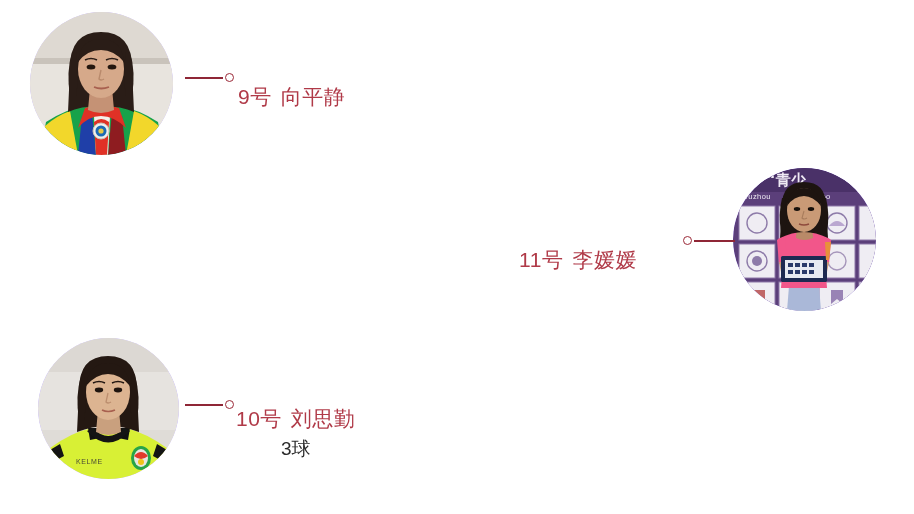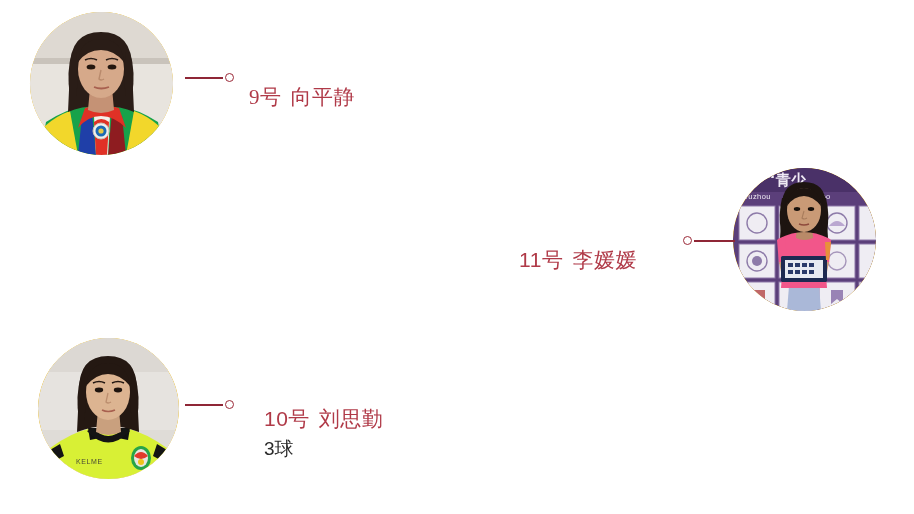--- a/index.html
+++ b/index.html
@@ -19,21 +19,21 @@
   
   .node {
     position: absolute;
   }
 
   
   .photo {
     position: absolute;
     border-radius: 50%;
     overflow: hidden;
-    background: #eab308;
+    background: #c4b5fd;
   }
   .photo svg { display: block; width: 100%; height: 100%; }
 
   
   .connector {
     position: absolute;
     height: 14px;
   }
   .connector .line {
     position: absolute;
@@ -127,21 +127,21 @@
         <path d="M64 75 Q71 78 79 75" stroke="#a8604f" stroke-width="1.8" fill="none"></path>
       </g>
     </svg>
   </div>
 
   <div class="connector to-right" style="left:185px; top:71px; width:49px;">
     <div class="line"></div>
     <div class="dot"></div>
   </div>
 
-  <div class="label align-left" style="left:249px; top:84px;font-family:Liberation Serif, serif;">
+  <div class="label align-left" style="left:238px; top:84px;">
     <div class="name">
       <span class="num">9号</span><span class="sep"></span><span>向平静</span>
     </div>
   </div>
 </div>
 
 <div class="node">
 
   <div class="photo" style="left:38px; top:338px; width:141px; height:141px;">
     <svg viewBox="0 0 141 141" preserveAspectRatio="xMidYMid slice">
@@ -190,21 +190,21 @@
         <path d="M64 72 Q70 75 77 72" stroke="#a8604f" stroke-width="1.7" fill="none"></path>
       </g>
     </svg>
   </div>
 
   <div class="connector to-right" style="left:185px; top:398px; width:49px;">
     <div class="line"></div>
     <div class="dot"></div>
   </div>
 
-  <div class="label align-left" style="left:264px; top:406px;">
+  <div class="label align-left" style="left:236px; top:406px;text-align:center;">
     <div class="name">
       <span class="num">10号</span><span class="sep"></span><span>刘思勤</span>
     </div>
     <div class="goals">3球</div>
   </div>
 </div>
 
 <div class="node">
 
   <div class="photo" style="left:733px; top:168px; width:143px; height:143px;">

